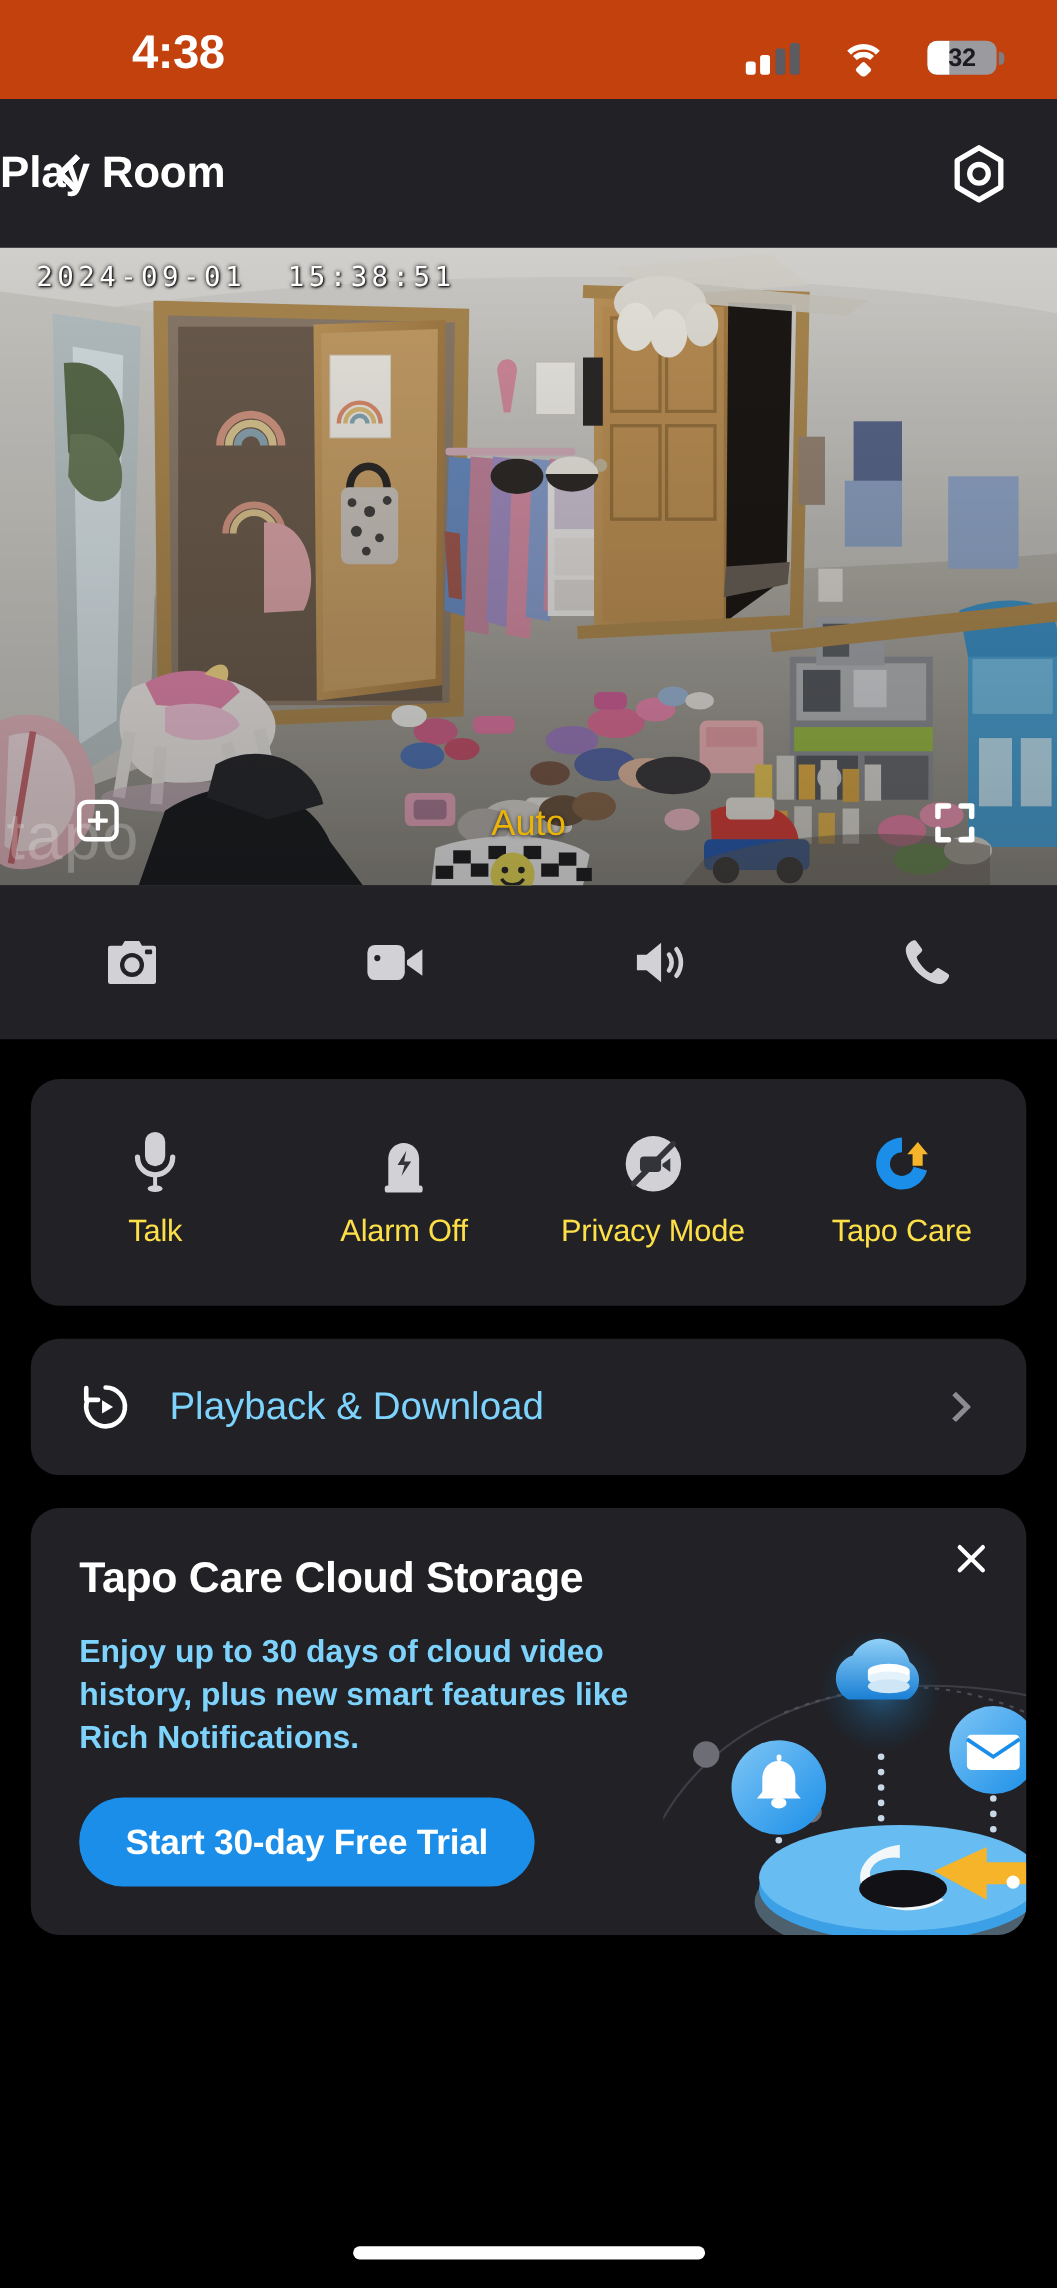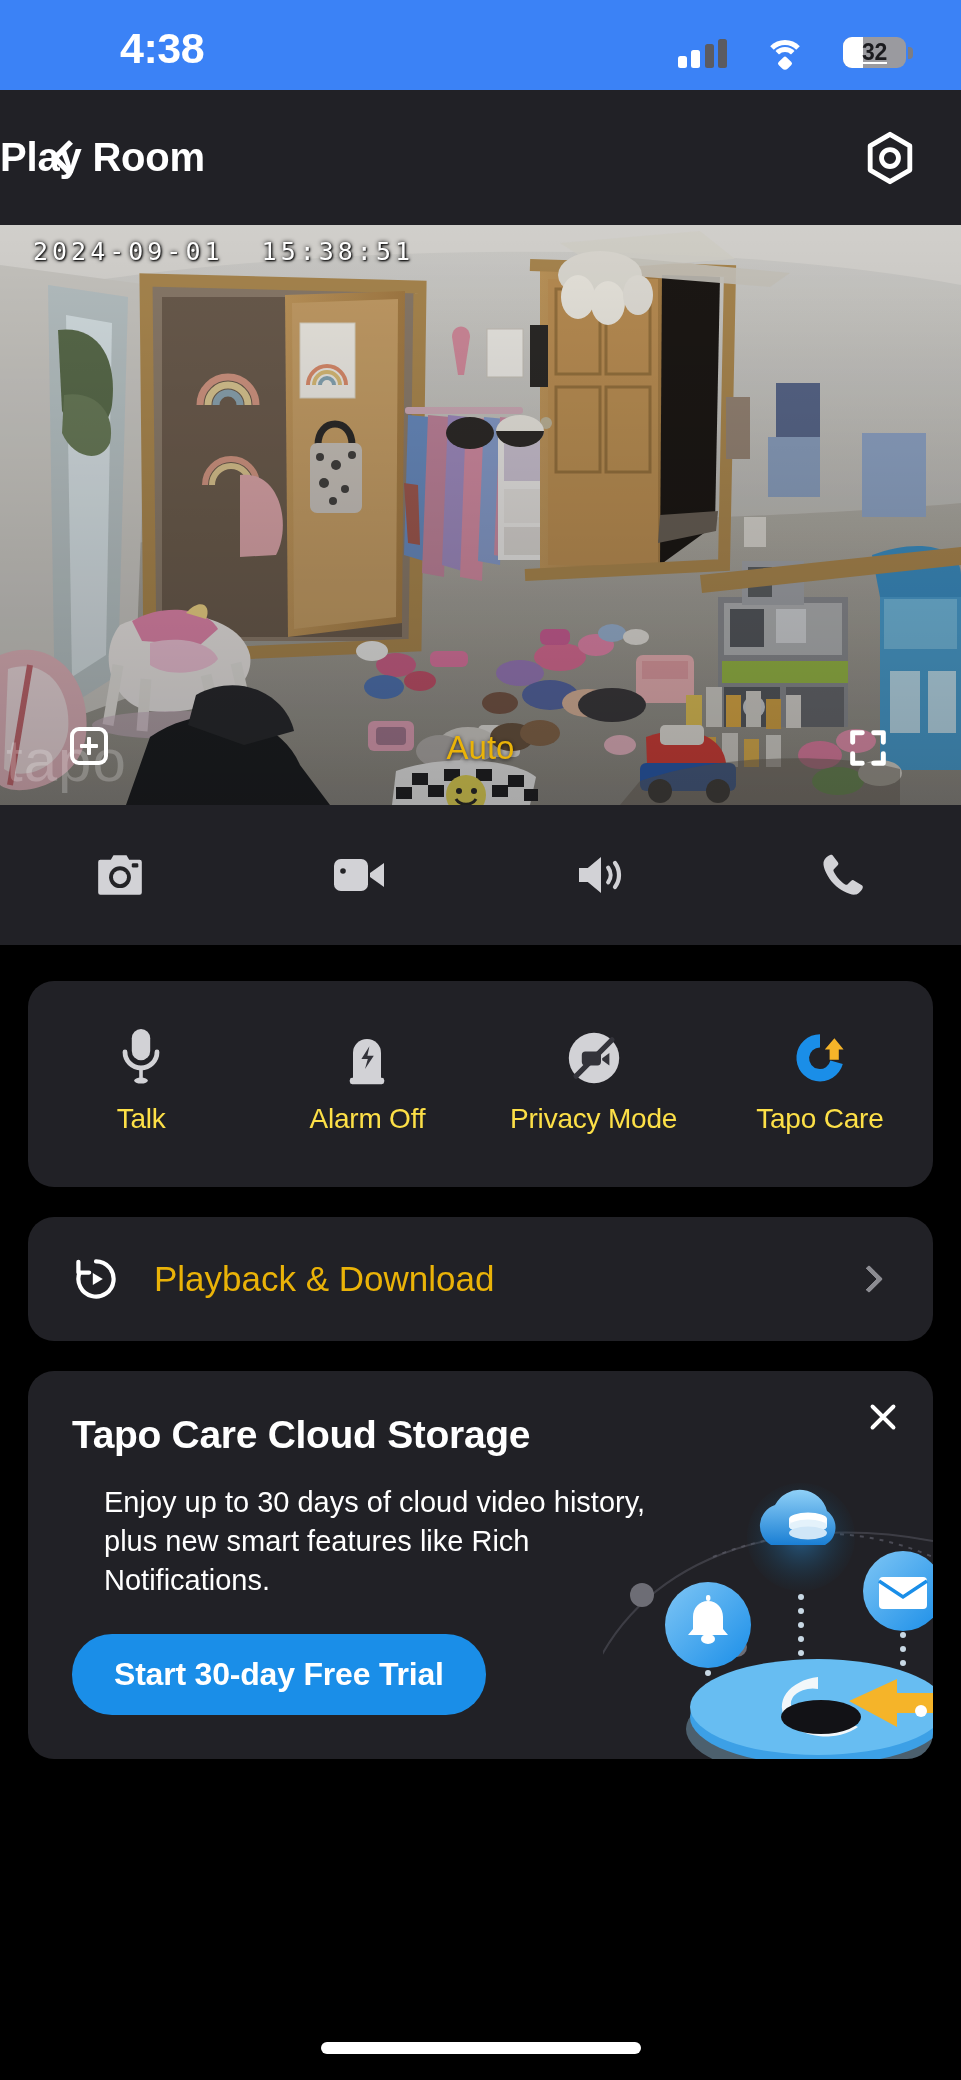--- a/index.html
+++ b/index.html
@@ -8,32 +8,32 @@
   body {
     width:961px; height:2080px;
     font-family:"Liberation Sans", sans-serif;
     color:#fff;
     overflow:hidden;
     position:relative;
   }
 
   
   .status-bar{
-    height:90px; background:#3b82f6;
+    height:90px; background:#c2410c;
     display:flex; align-items:center; justify-content:space-between;
     padding:0 62px 0 0; position:relative;
   }
   .status-time{
     position:absolute; left:120px; top:24px;
     font-size:43px; font-weight:600; letter-spacing:-0.5px;
     color:#fff;
   }
   .status-right{
     position:absolute; right:48px; top:30px;
-    display:flex; align-items:flex-end; gap:37px; height:38px;text-decoration:underline;
+    display:flex; align-items:flex-end; gap:37px; height:38px;
   }
   .sig{ display:flex; align-items:flex-end; gap:4.5px; height:29px; }
   .sig i{ width:9px; border-radius:2.5px; background:#5b5b61; display:block; }
   .sig i.on{ background:#fff; }
   .sig i:nth-child(1){ height:12px; }
   .sig i:nth-child(2){ height:18px; }
   .sig i:nth-child(3){ height:24px; }
   .sig i:nth-child(4){ height:29px; }
 
   .wifi{ width:42px; height:30px; position:relative; }
@@ -156,32 +156,32 @@
     cursor:pointer; gap:18px;
   }
   .qa .ico{ height:60px; display:flex; align-items:flex-end; justify-content:center; }
   .qa .lbl{ font-size:28px; color:#fde047; letter-spacing:-0.2px; }
 
   
   .pb{
     display:flex; align-items:center; padding:38px 44px; cursor:pointer;
     gap:34px;
   }
-  .pb .lbl{ font-size:35px; font-weight:400; color:#eab308; flex:1; }
+  .pb .lbl{ font-size:35px; font-weight:400; color:#7dd3fc; flex:1; }
   .chev-r{
     width:20px; height:20px; border-top:5px solid #8b8b91; border-right:5px solid #8b8b91;
     transform:rotate(45deg); border-radius:2px; margin-right:10px;
   }
 
   
   .promo{ position:relative; min-height:310px; padding:42px 44px 44px; }
   .promo h2{ font-size:39px; font-weight:700; letter-spacing:-0.3px; margin-bottom:26px; }
   .promo p{
-    font-size:29px; line-height:1.35; color:#ffffff; font-weight:400;
-    max-width:560px; margin-bottom:34px;margin-left:32px;
+    font-size:29px; line-height:1.35; color:#7dd3fc; font-weight:700;
+    max-width:560px; margin-bottom:34px;
   }
   .promo .cta{
     display:inline-block; background:#1a8ee8; color:#fff;
     font-size:32px; font-weight:600; padding:22px 42px; border-radius:40px;
     border:none; cursor:pointer; font-family:Liberation Sans, sans-serif;
     letter-spacing:-0.2px;
   }
   .promo .close{
     position:absolute; right:22px; top:18px; width:56px; height:56px;
     display:flex; align-items:center; justify-content:center; cursor:pointer; z-index:5;

